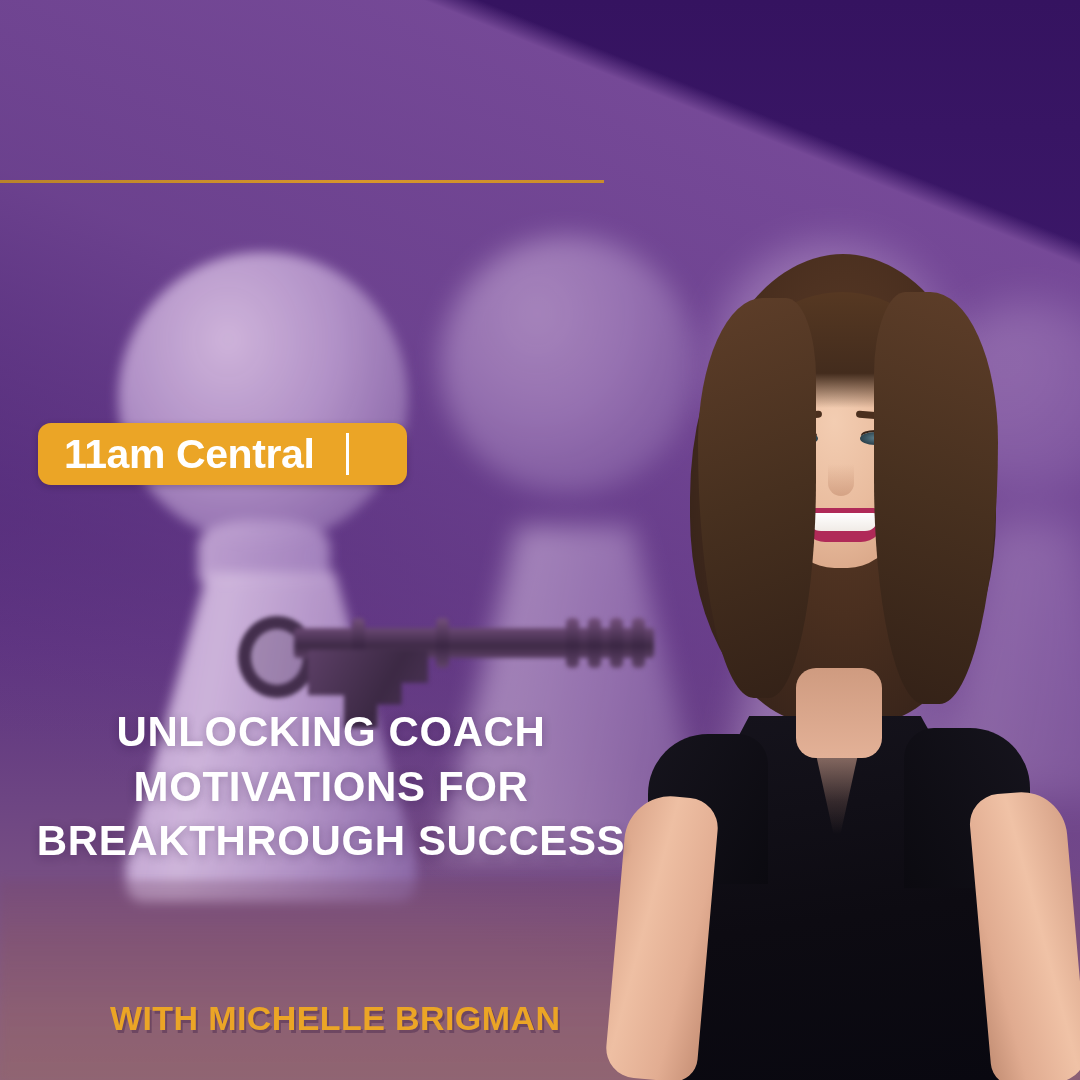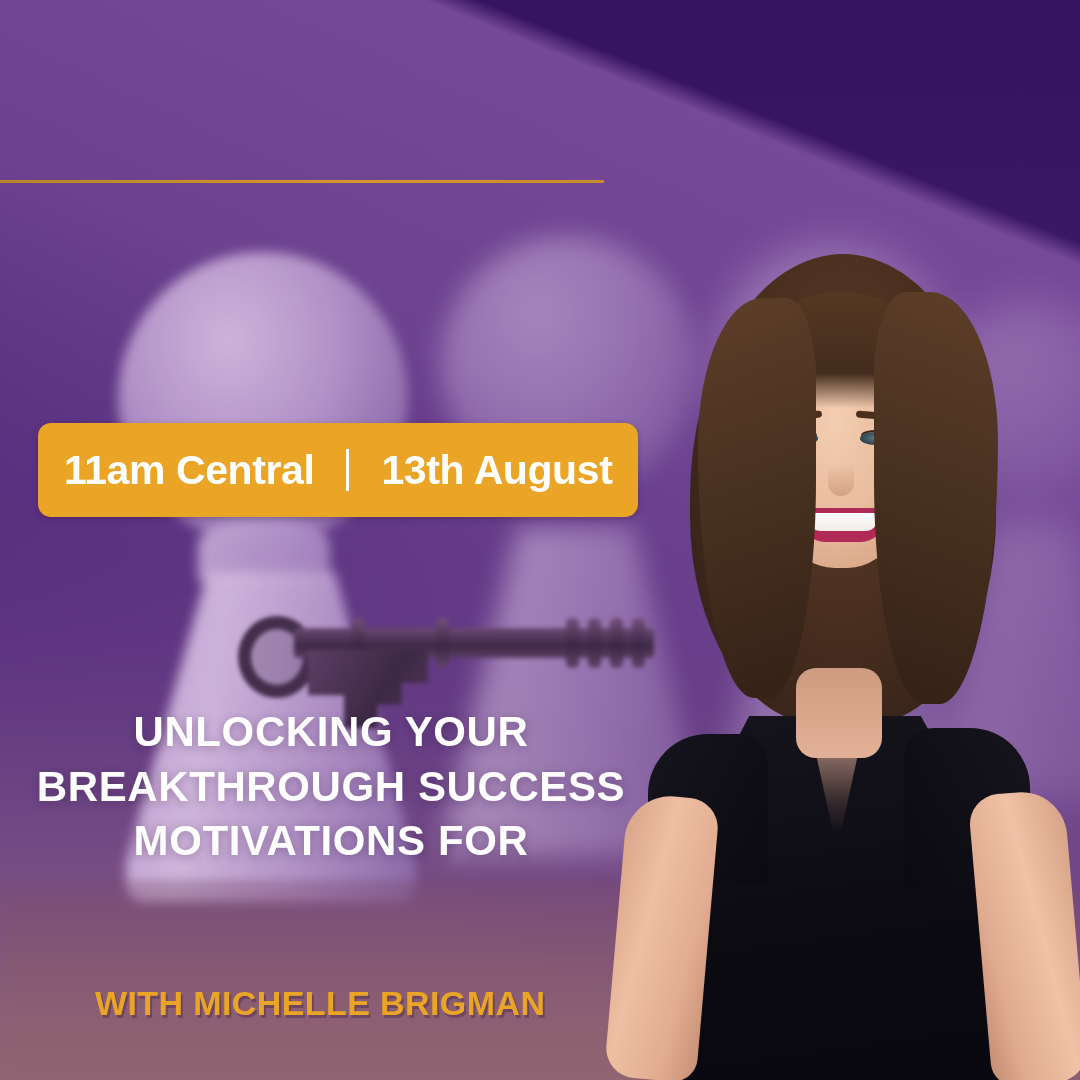--- a/index.html
+++ b/index.html
@@ -162,21 +162,21 @@
     white-space: nowrap;
   }
   #title-rule {
     position: absolute; left: 0; top: 180px; width: 604px; height: 3px;
     background: linear-gradient(to right, #b9832b 0%, #d8962c 60%, #c98c2b 100%);
   }
 
   
   #badge {
     position: absolute; left: 38px; top: 423px;
-    height: 62px; padding: 16px 26px;
+    height: 62px; padding: 0 26px;
     display: flex; align-items: center;
     background: #EBA526;
     border-radius: 13px;
     box-shadow: 0 2px 6px rgba(30,10,48,0.25);
   }
   #badge .badge-text {
     color: #ffffff;
     font-size: 41px;
     font-weight: 700;
     letter-spacing: -0.4px;
@@ -212,21 +212,21 @@
     font-weight: 700;
     letter-spacing: 0.6px;
     line-height: 1.30;
     text-shadow: 0 2px 10px rgba(40,14,60,0.30);
   }
   #subhead .sub-line { display: block; }
 
   
   #credit {
     position: absolute; left: 95px; top: 986px;
-    margin: 0;
+    margin: 15px;
     color: #EBA526;
     font-size: 34px;
     font-weight: 700;
     letter-spacing: 0.4px;
     line-height: 1;
     white-space: nowrap;
     text-shadow: 2px 3px 0 rgba(40,14,60,0.30);
   }
 
   
@@ -405,25 +405,24 @@
     <div class="p-part hair-left"></div>
     <div class="p-part hair-right"></div>
 
   </div>
 
   <div id="title-rule"></div>
 
   <div id="badge">
     <span class="badge-text">11am Central</span>
     <span class="badge-sep"></span>
-    <span class="badge-text">13th August</span>
   </div>
 
 
   <div id="subhead">
-    <span class="sub-line">UNLOCKING YOUR</span>
+    <span class="sub-line">UNLOCKING COACH</span>
+    <span class="sub-line">MOTIVATIONS FOR</span>
     <span class="sub-line">BREAKTHROUGH SUCCESS</span>
-    <span class="sub-line">MOTIVATIONS FOR</span>
   </div>
 
   <p id="credit">WITH MICHELLE BRIGMAN</p>
 
 </div>
 
 </body></html>

